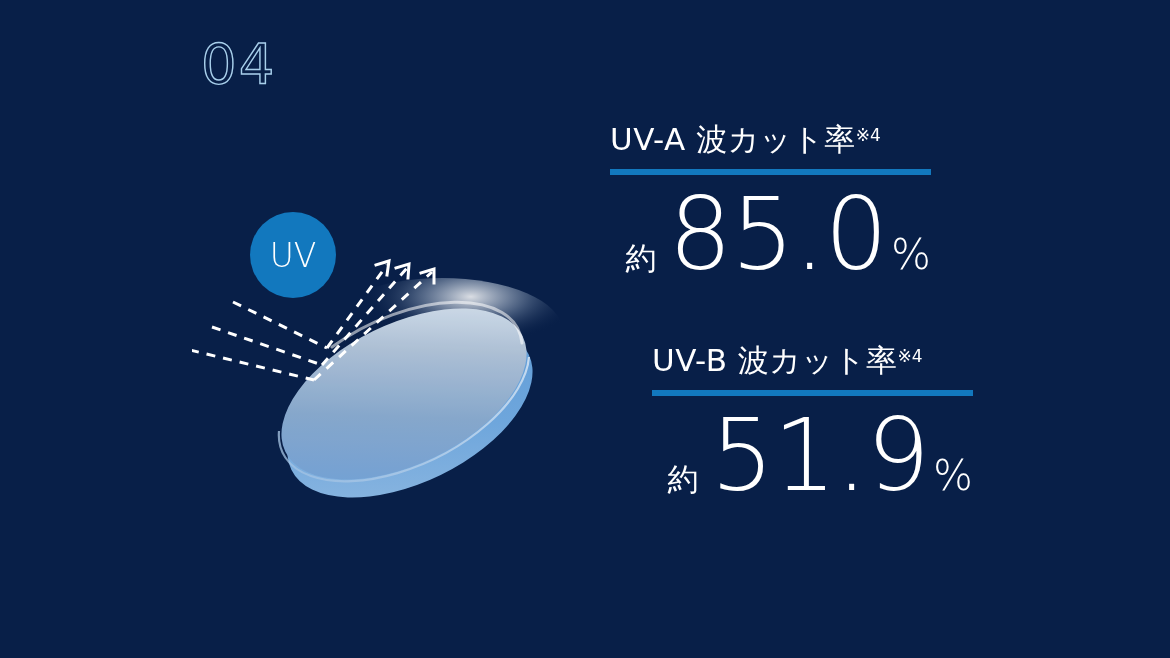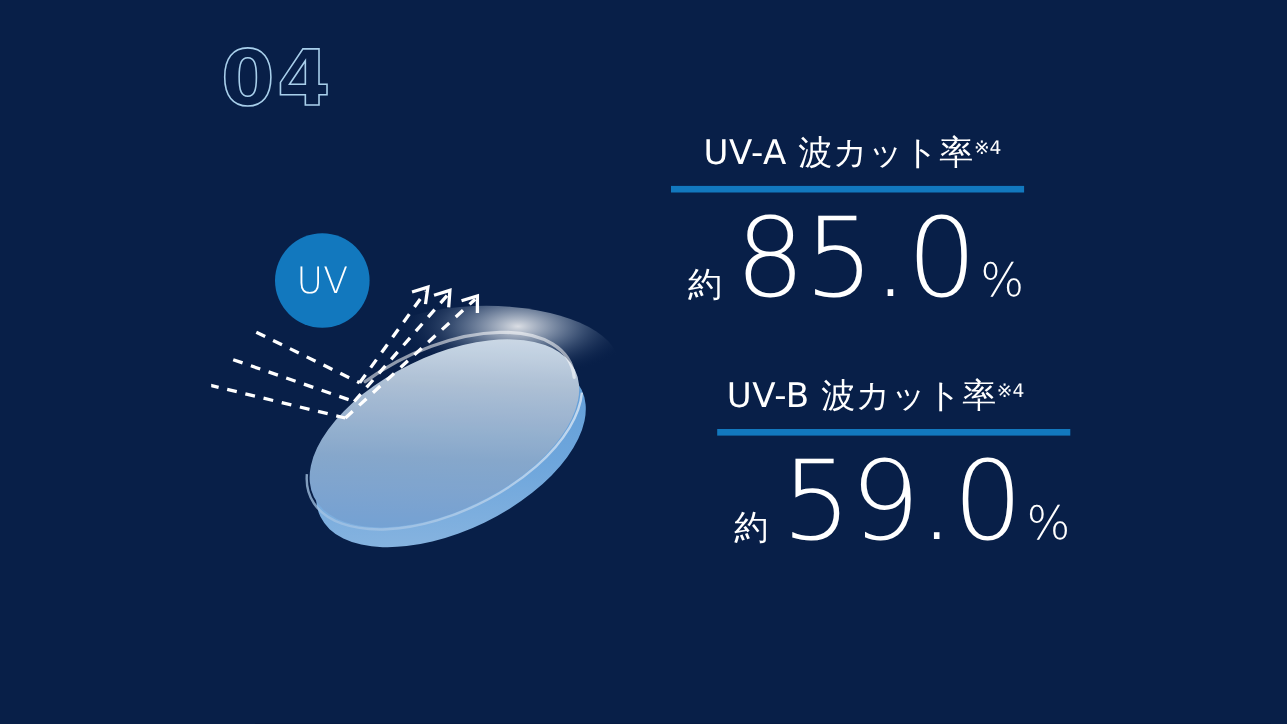--- a/index.html
+++ b/index.html
@@ -15,46 +15,46 @@
     background: #081f48;
     overflow: hidden;
     font-family: "Liberation Sans", "DejaVu Sans", sans-serif;
     -webkit-font-smoothing: antialiased;
   }
   
   #step-number {
     position: absolute;
     left: 201px;
     top: 36px;
-    font-size: 70px;
+    font-size: 56px;
     line-height: 1;
     letter-spacing: 2px;
     color: transparent;
     -webkit-text-stroke: 1.4px #a8cfeb;
-    font-weight: 700;
+    font-weight: 400;
     font-family: "DejaVu Sans", "Liberation Sans", sans-serif;
     user-select: none;
   }
   
   #illustration {
     position: absolute;
     left: 192px;
     top: 180px;
     width: 420px;
     height: 360px;
   }
   #illustration svg { display: block; }
   
   #stats {
     position: absolute;
     left: 610px;
     top: 122px;
     width: 330px;
   }
-  .stat-block { position: relative; text-align: center; }
+  .stat-block { position: relative; }
   .stat-block + .stat-block { margin-top: 58px; margin-left: 42px; }
   .stat-heading {
     font-size: 31px;
     font-weight: 400;
     color: #ffffff;
     letter-spacing: 0.5px;
     white-space: nowrap;
     line-height: 1.1;
     font-family: "DejaVu Sans", "Liberation Sans", sans-serif;
   }
@@ -190,19 +190,19 @@
       </div>
     </div>
 
     <div class="stat-block">
       <div class="stat-heading">
         <span>UV-B 波カット率</span><span class="sup">※4</span>
       </div>
       <div class="stat-rule"></div>
       <div class="stat-value">
         <span class="stat-approx">約</span>
-        <span class="stat-number">59.0</span>
+        <span class="stat-number">51.9</span>
         <span class="stat-unit">%</span>
       </div>
     </div>
 
   </div>
 </div>
 
 </body></html>

